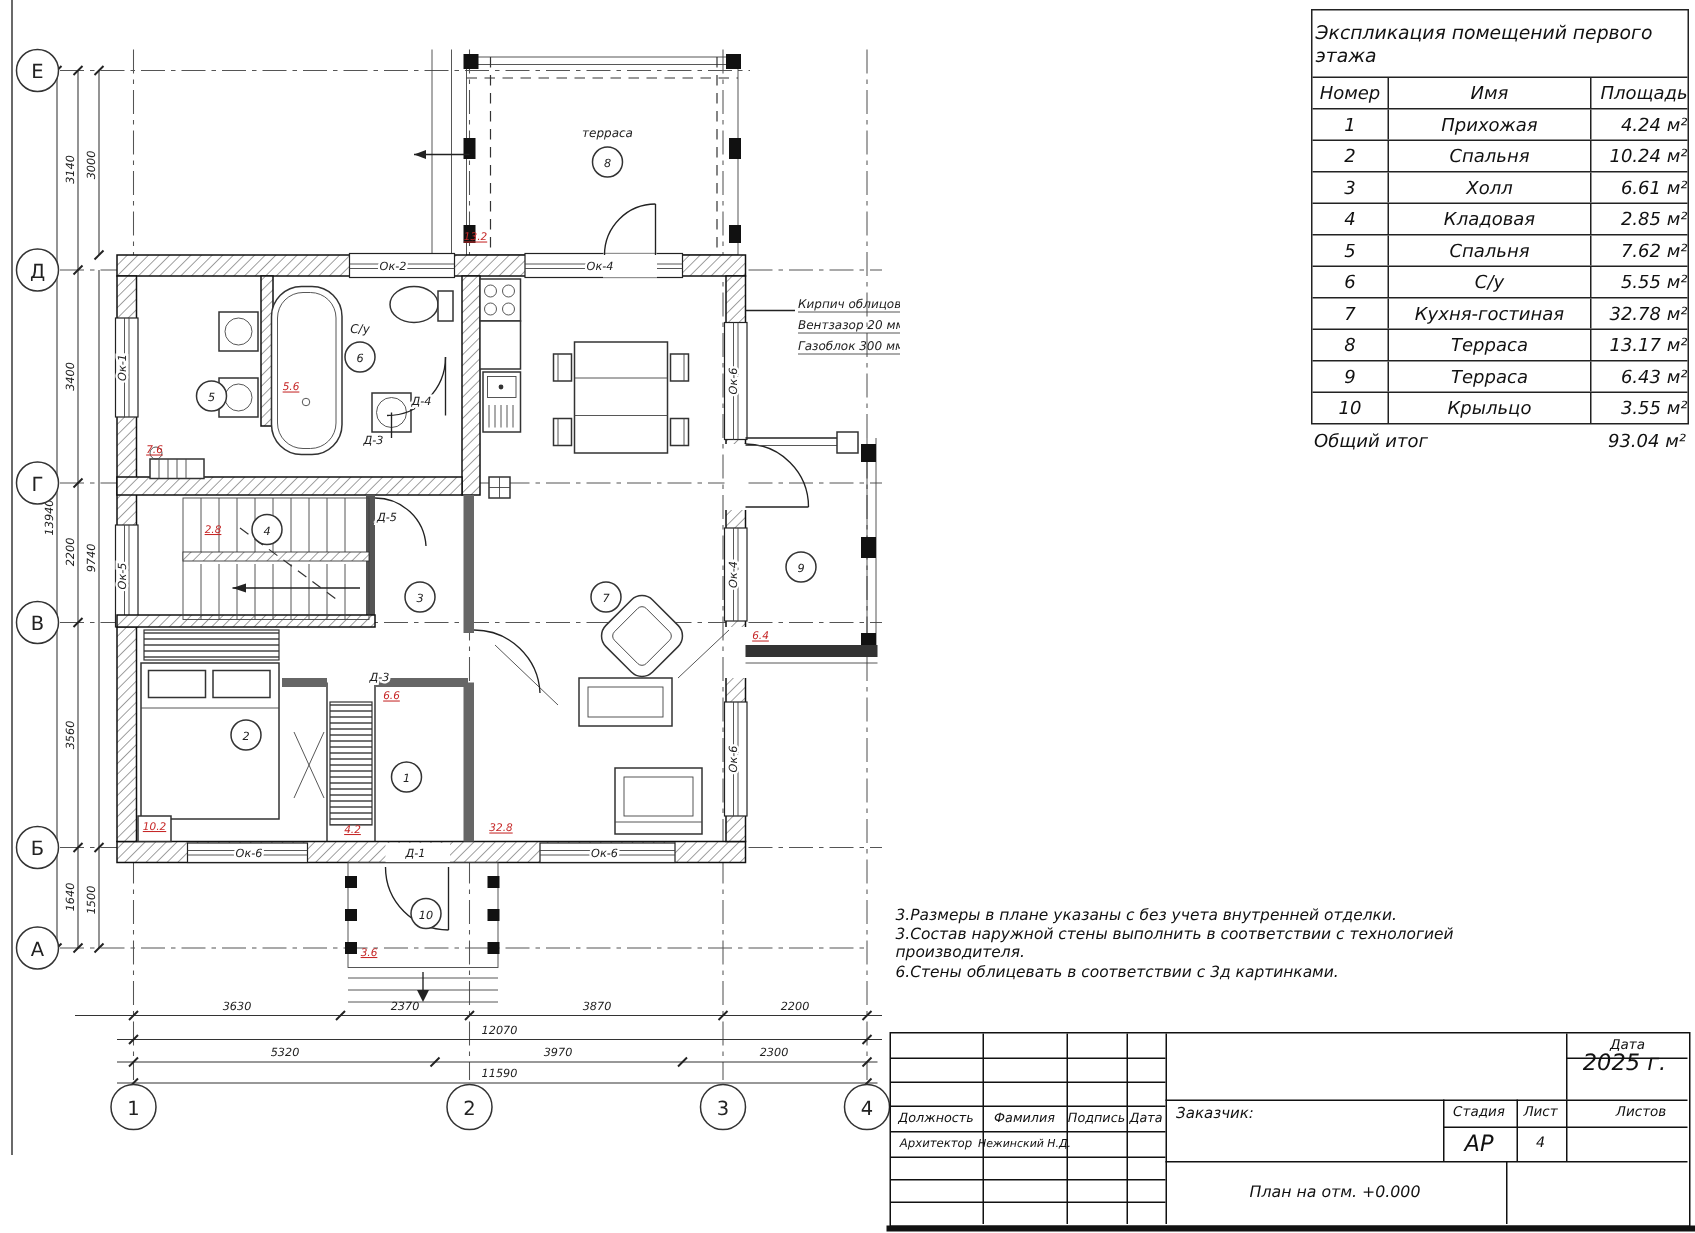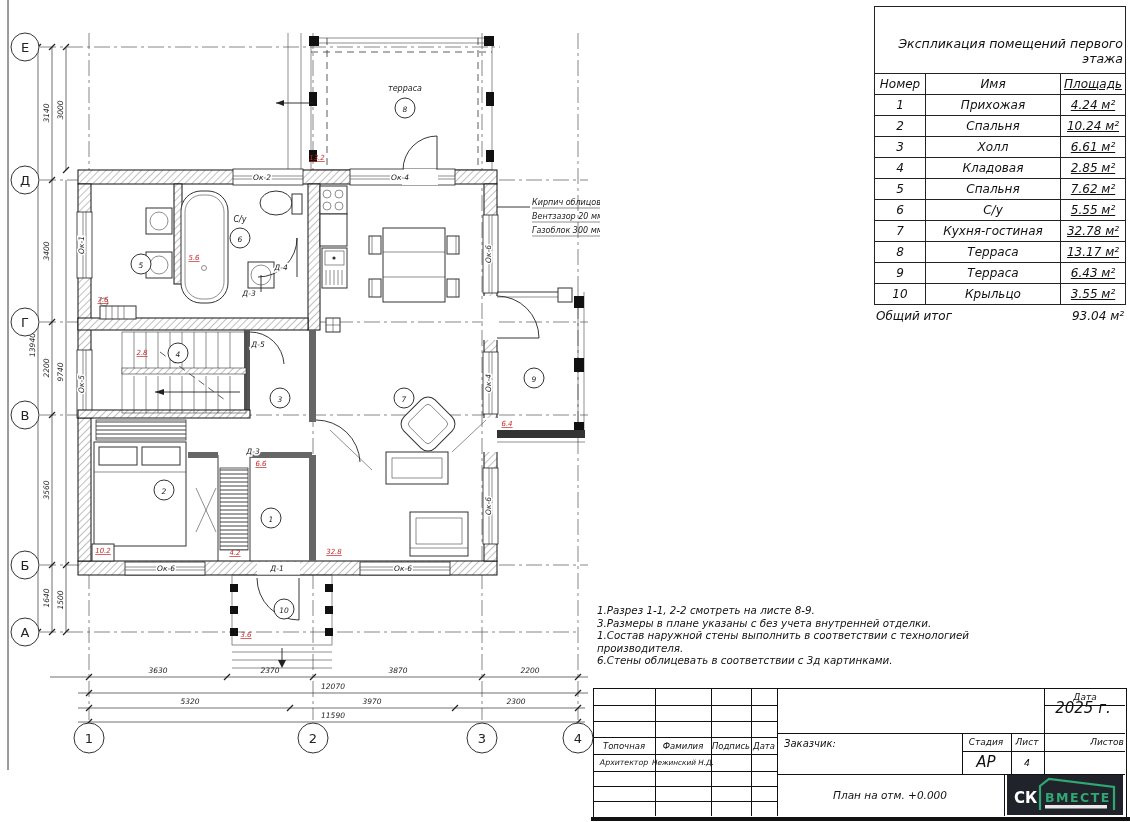--- a/index.html
+++ b/index.html
@@ -16,26 +16,26 @@
   .axl{stroke:#555;stroke-width:0.7;fill:none;stroke-dasharray:16 4 3 4;}
   .dsh{stroke:#333;stroke-width:0.8;fill:none;stroke-dasharray:7 5;}
   .dim{stroke:#333;stroke-width:0.7;fill:none;}
   .tk {stroke:#222;stroke-width:1.3;}
   .wall{fill:url(#ph);stroke:#111;stroke-width:1;}
   .furn{stroke:#333;stroke-width:1;fill:#fff;}
   .post{fill:#111;}
   
   .rtable{position:absolute;left:874px;top:6px;width:252px;font-style:italic;font-size:12px;}
   .rtable .frame{border:1.6px solid #222;}
-  .rtable .titlerow{border-bottom:1.6px solid #222;text-align:right;padding:7px 2px;font-size:12.5px;margin-top:22px;}
+  .rtable .titlerow{border-bottom:1.6px solid #222;text-align:left;padding:7px 2px;font-size:12.5px;}
   .rtable .row{display:flex;border-bottom:1.4px solid #222;}
   .rtable .row:last-child{border-bottom:none;}
   .rtable .c1{width:50px;text-align:center;padding:3px 0;border-right:1.4px solid #222;}
   .rtable .c2{flex:1;text-align:center;padding:3px 0;border-right:1.4px solid #222;}
-  .rtable .c3{width:64px;text-align:center;padding:3px 0;text-decoration:underline;}
+  .rtable .c3{width:64px;text-align:right;padding:3px 0;}
   .rtable .total{display:flex;justify-content:space-between;padding:4px 2px;font-size:12px;}
   
   .notes{position:absolute;left:597px;top:604px;width:440px;font-style:italic;font-size:10.3px;line-height:12.6px;}
   
   .tblock{position:absolute;left:593px;top:688px;width:534px;height:130px;border:1.6px solid #111;box-sizing:border-box;font-style:italic;}
   .tblock .vl,.tblock .hl{position:absolute;background:#111;}
   .tblock .lbl{position:absolute;font-size:8.5px;white-space:nowrap;transform:translate(-50%,-50%);}
   .bottomedge{position:absolute;left:591px;top:817px;width:539px;height:4px;background:#111;}
   .logo{position:absolute;left:1007px;top:775px;width:116px;height:40px;background:#20242a;display:flex;align-items:center;padding:0 3px;box-sizing:border-box;}
 </style>
@@ -500,23 +500,22 @@
           <div class="c3">3.55 м²</div>
         </div>
   </div>
   <div class="total">
     <span>Общий итог</span>
     <span>93.04 м²</span>
   </div>
 </div>
 
 <div class="notes">
-  <div>1.Разрез 1-1, 2-2 смотреть на листе 8-9.</div>
   <div>3.Размеры в плане указаны с без учета внутренней отделки.</div>
-  <div>1.Состав наружной стены выполнить в соответствии с технологией производителя.</div>
+  <div>3.Состав наружной стены выполнить в соответствии с технологией производителя.</div>
   <div>6.Стены  облицевать  в соответствии с 3д картинками.</div>
 </div>
 
 <div class="tblock">
 
   <div class="vl" style="left:61px;top:0;width:1px;height:127px;"></div>
   <div class="vl" style="left:117px;top:0;width:1px;height:127px;"></div>
   <div class="vl" style="left:157px;top:0;width:1px;height:127px;"></div>
   <div class="vl" style="left:183px;top:0;width:1.4px;height:127px;"></div>
   <div class="vl" style="left:450px;top:0;width:1px;height:44px;"></div>
@@ -530,41 +529,33 @@
   <div class="hl" style="left:0;top:48px;width:183px;height:1px;"></div>
   <div class="hl" style="left:0;top:65px;width:183px;height:1px;"></div>
   <div class="hl" style="left:0;top:82px;width:183px;height:1px;"></div>
   <div class="hl" style="left:0;top:97px;width:183px;height:1px;"></div>
   <div class="hl" style="left:0;top:112px;width:183px;height:1px;"></div>
   <div class="hl" style="left:450px;top:16px;width:81px;height:1px;"></div>
   <div class="hl" style="left:183px;top:44px;width:348px;height:1.4px;"></div>
   <div class="hl" style="left:368px;top:62px;width:163px;height:1px;"></div>
   <div class="hl" style="left:183px;top:85px;width:348px;height:1.4px;"></div>
 
-  <div class="lbl" style="left:30px;top:57px;">Топочная</div>
+  <div class="lbl" style="left:30px;top:57px;">Должность</div>
   <div class="lbl" style="left:89px;top:57px;">Фамилия</div>
   <div class="lbl" style="left:137px;top:57px;text-align:right;">Подпись</div>
   <div class="lbl" style="left:170px;top:57px;">Дата</div>
   <div class="lbl" style="left:30px;top:73px;font-size:7.8px;">Архитектор</div>
   <div class="lbl" style="left:89px;top:73px;font-size:7.3px;">Нежинский Н.Д.</div>
   <div class="lbl" style="left:216px;top:54px;font-size:10px;">Заказчик:</div>
   <div class="lbl" style="left:491px;top:8px;font-size:9px;">Дата</div>
   <div class="lbl" style="left:489px;top:19px;font-size:15px;">2025 г.</div>
   <div class="lbl" style="left:392px;top:53px;font-size:9px;">Стадия</div>
   <div class="lbl" style="left:433px;top:53px;font-size:9px;">Лист</div>
-  <div class="lbl" style="left:513px;top:53px;font-size:9px;">Листов</div>
+  <div class="lbl" style="left:500px;top:53px;font-size:9px;">Листов</div>
   <div class="lbl" style="left:392px;top:73px;font-size:15px;">АР</div>
   <div class="lbl" style="left:433px;top:73px;font-size:9.5px;">4</div>
   <div class="lbl" style="left:296px;top:106px;font-size:10.5px;">План на отм. +0.000</div>
 </div>
 
-<div class="logo">
-  <svg width="110" height="38" viewBox="0 0 110 38">
-    <polyline points="30,34 30,10 39,3 104,11 104,34" fill="none" stroke="#2fa873" stroke-width="2.2"></polyline>
-    <text x="4" y="27" font-size="15" font-weight="bold" fill="#fff" font-family="DejaVu Sans, sans-serif">СК</text>
-    <text x="35" y="26" font-size="12.5" font-weight="bold" fill="#2fa873" letter-spacing="1.5" font-family="DejaVu Sans, sans-serif">ВМЕСТЕ</text>
-    <rect x="35" y="29" width="62" height="3.5" fill="#e8e8e8"></rect>
-  </svg>
+
+<div class="bottomedge"></div>
+
 </div>
 
-<div class="bottomedge"></div>
-
-</div>
-
 </body></html>

